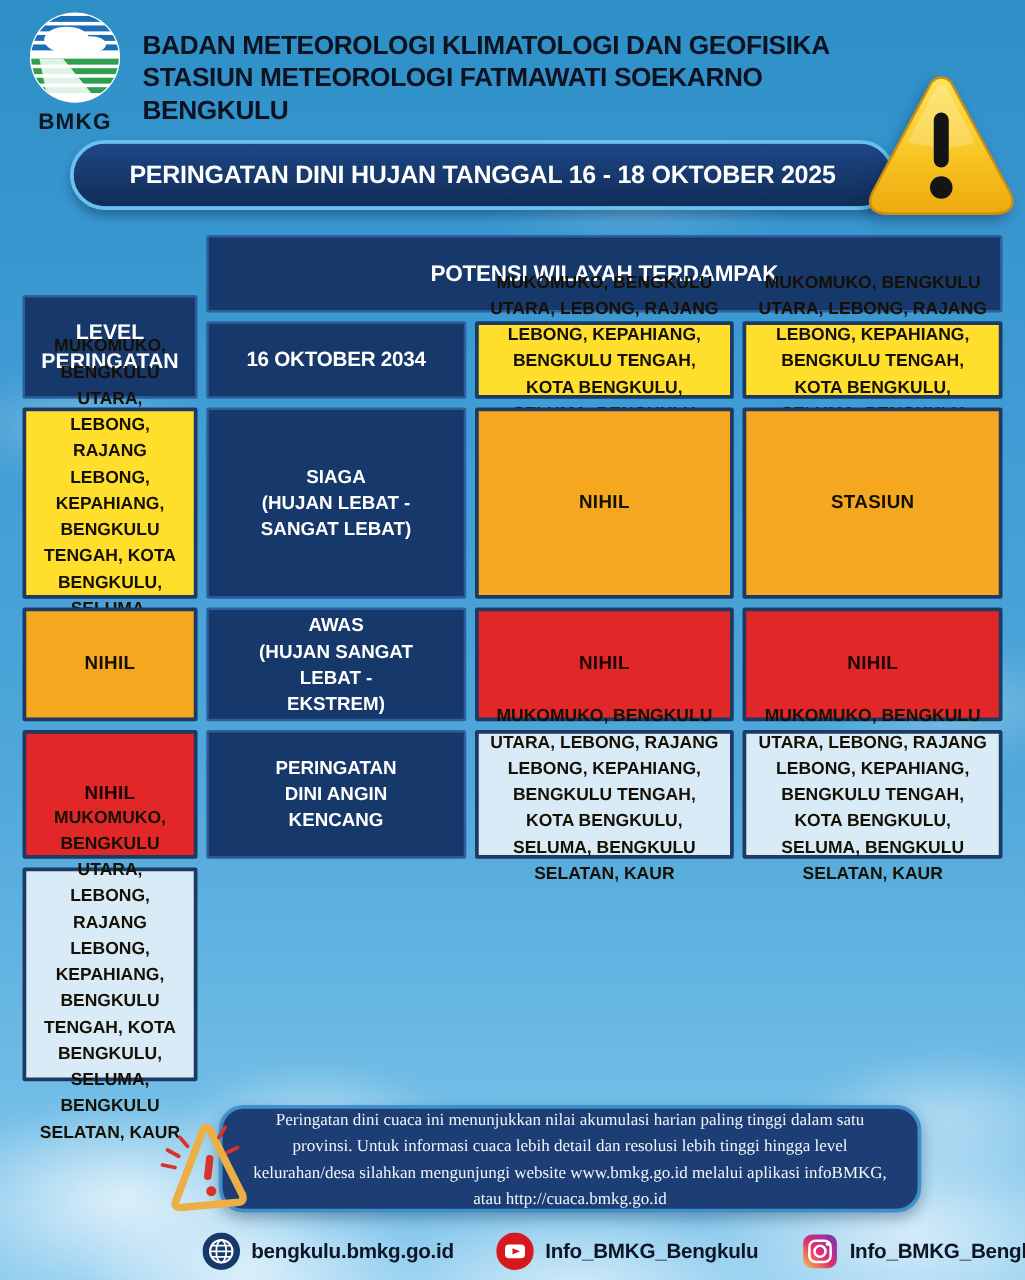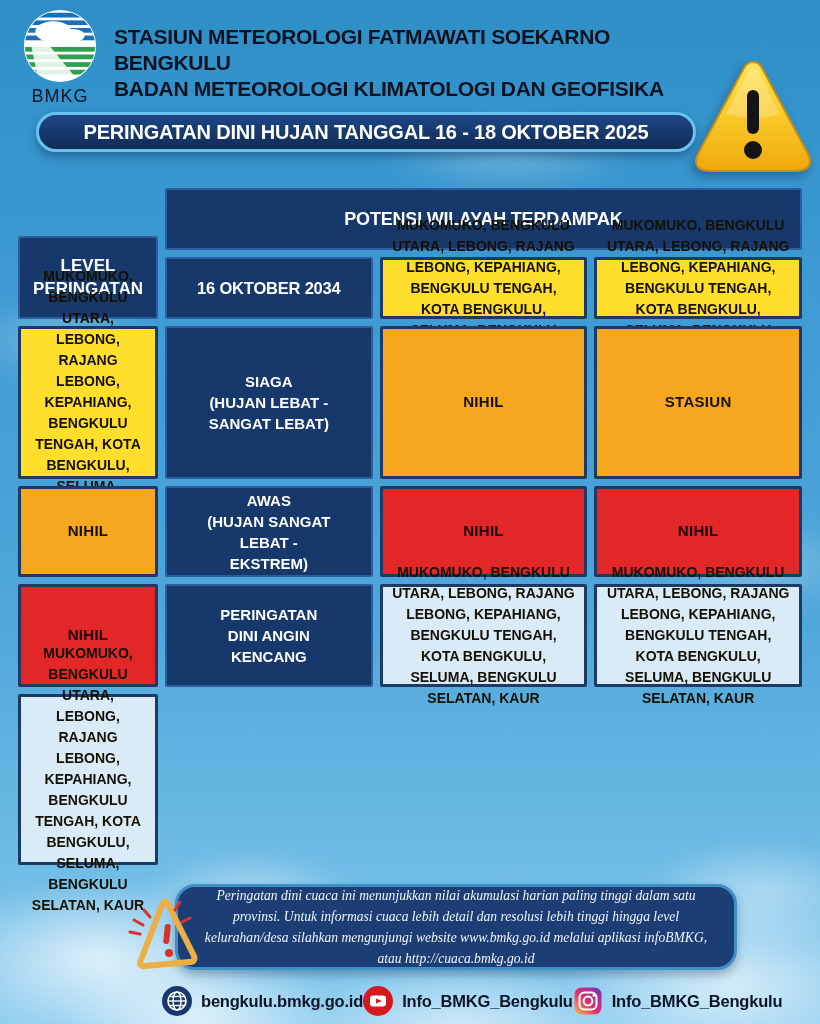--- a/index.html
+++ b/index.html
@@ -6,29 +6,29 @@
   #app{
     position:relative;width:820px;height:1024px;overflow:hidden;
     font-family:"Liberation Sans",sans-serif;
     background:linear-gradient(180deg,#2E8FC7 0%,#3D9AD3 28%,#4FA7DA 60%,#6FBCE6 85%,#8FCDEF 100%);
   }
   
   .cloud{position:absolute;border-radius:50%;filter:blur(9px);background:radial-gradient(closest-side,rgba(255,255,255,.9),rgba(255,255,255,0));pointer-events:none;}
   .cloud.faint{opacity:.35;filter:blur(14px);}
   
   .logo-wrap{position:absolute;left:20px;top:8px;width:80px;text-align:center;}
-  .logo-text{font-weight:normal;font-size:18px;letter-spacing:1px;color:#0c1726;margin-top:-2px;}
+  .logo-text{font-weight:bold;font-size:18px;letter-spacing:1px;color:#0c1726;margin-top:-2px;}
   .org-title{
     position:absolute;left:114px;top:24px;width:600px;
     font-weight:bold;font-size:21px;line-height:26px;letter-spacing:-0.3px;
     color:#0d1220;
   }
   
   .banner{
-    position:absolute;left:36px;top:112px;width:660px;height:40px;
+    position:absolute;left:56px;top:112px;width:660px;height:56px;
     background:linear-gradient(180deg,#1e4787 0%,#16386B 55%,#112c57 100%);
     border:3px solid #69c1ef;border-radius:30px;
     display:flex;align-items:center;justify-content:center;
     color:#fff;font-weight:bold;font-size:20px;letter-spacing:-0.2px;
     box-shadow:0 5px 8px rgba(9,30,66,.35);
     box-sizing:border-box;
   }
   .warn-triangle{position:absolute;left:690px;top:56px;width:126px;height:122px;filter:drop-shadow(-3px 5px 5px rgba(10,30,60,.35));}
   
   .grid{
@@ -52,27 +52,26 @@
   .cell-ltblue{background:#D9EBF7;border-color:#1c3a63;}
   .nihil{font-size:15px;letter-spacing:.3px;}
   
   .note{
     position:absolute;left:175px;top:884px;width:562px;height:86px;
     background:#1c3e74;border:3px solid #3f90c9;border-radius:20px;
     display:flex;align-items:center;justify-content:center;
     color:#f2f6fb;font-family:"Liberation Serif",serif;font-size:13.6px;line-height:1.55;
     text-align:center;padding:6px 22px;box-sizing:border-box;
     box-shadow:0 5px 10px rgba(10,30,60,.3);
-    font-style:italic;
   }
   .doodle{position:absolute;left:122px;top:890px;width:86px;height:92px;z-index:3;}
   
   .social-row{
     position:absolute;left:162px;top:984px;width:540px;height:34px;
-    display:flex;align-items:center;
+    display:flex;align-items:center;gap:34px;
   }
   .social-item{display:flex;align-items:center;gap:9px;cursor:pointer;}
   .social-label{font-weight:bold;font-size:16.5px;color:#0d1526;letter-spacing:-0.2px;}
   .icon-badge{width:30px;height:30px;flex:0 0 auto;}
 </style>
 </head>
 <body>
 
 <div id="app">
 
@@ -106,22 +105,22 @@
         <rect x="0" y="49" width="80" height="5" fill="#2f9e4f"></rect>
         <rect x="0" y="57" width="80" height="5" fill="#2f9e4f"></rect>
         <rect x="0" y="65" width="80" height="5" fill="#2f9e4f"></rect>
         <polygon points="10,41 30,41 62,80 18,80" fill="#fff" opacity="0.85"></polygon>
       </g>
     </svg>
     <div class="logo-text">BMKG</div>
   </div>
 
   <div class="org-title">
+    <div>BADAN METEOROLOGI KLIMATOLOGI DAN GEOFISIKA</div>
     <div>STASIUN METEOROLOGI FATMAWATI SOEKARNO BENGKULU</div>
-    <div>BADAN METEOROLOGI KLIMATOLOGI DAN GEOFISIKA</div>
   </div>
 
   <div class="banner">
     <span>PERINGATAN DINI HUJAN TANGGAL 16 - 18 OKTOBER 2025</span>
   </div>
 
   <svg class="warn-triangle" viewBox="0 0 126 122">
     <defs>
       <linearGradient id="tg" x1="0" y1="0" x2="0" y2="1">
         <stop offset="0" stop-color="#ffe35c"></stop>

